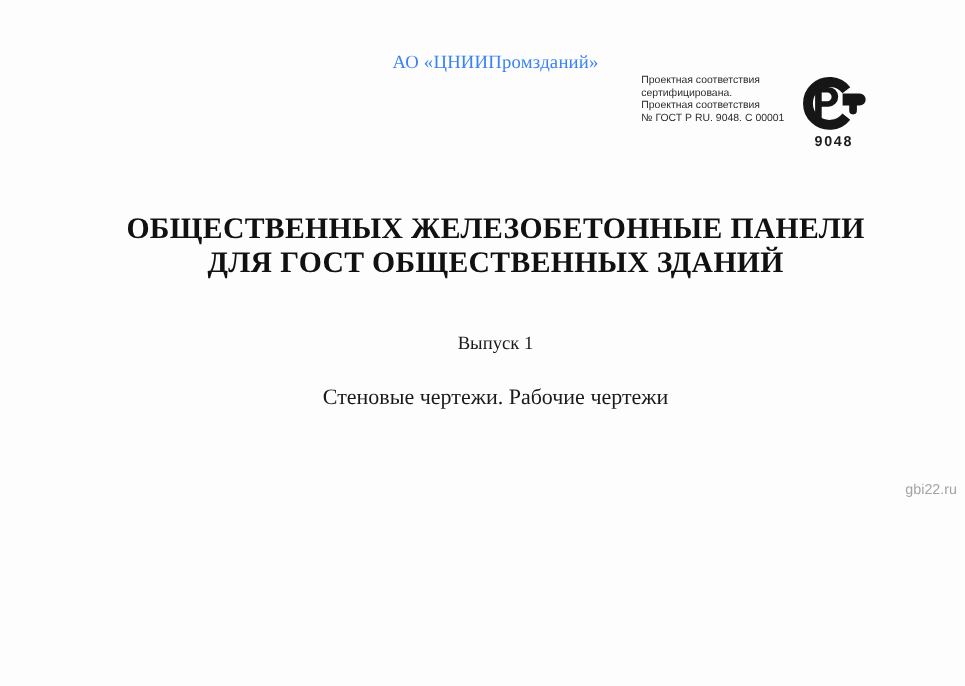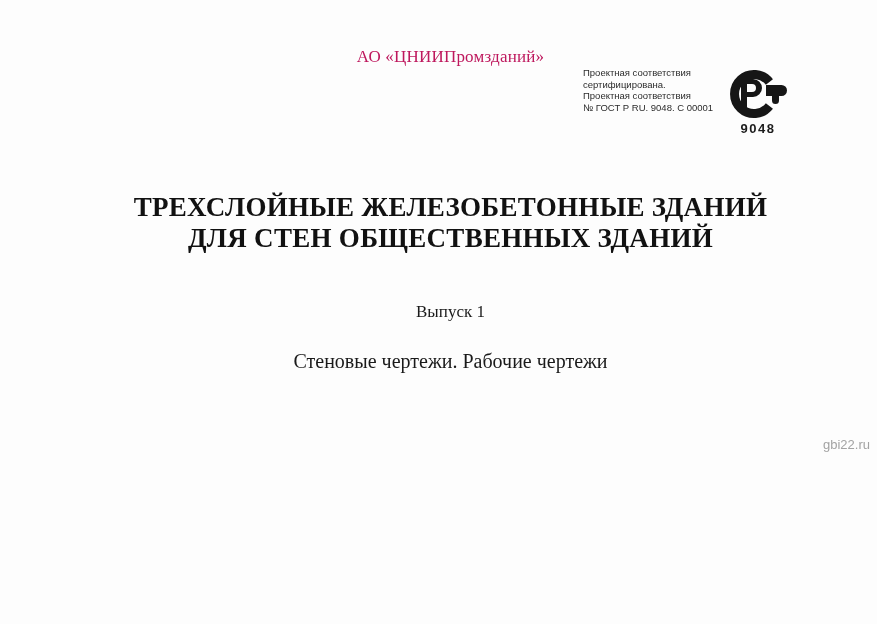--- a/index.html
+++ b/index.html
@@ -19,21 +19,21 @@
   
   .centered {
     position:absolute;
     left:24px; right:0;
     text-align:center;
   }
   .org-name {
     top:47px;
     font-size:17px;
     letter-spacing:0.2px;
-    color:#be185d;
+    color:#3b82f6;
   }
   .cert-block {
     position:absolute;
     left:583px; top:67px;
     width:140px;
     font-family:"Liberation Sans", sans-serif;
     font-size:9.5px;
     line-height:11.5px;
     color:#2b2b2b;
     text-align:left;
@@ -106,22 +106,22 @@
       <path d="M14 11 h12 a9 9 0 0 1 0 18 h-6 v12 h-6 z
                M20 16 v8 h5 a4 4 0 0 0 0 -8 z" fill="#161616" fill-rule="evenodd"></path>
 
       <path d="M39 17 h15.5 a5.5 5.5 0 0 1 0 11 h-2.5 v4.5 a3.5 3.5 0 0 1 -7 0 V28 h-6 z" fill="#161616"></path>
     </svg>
     <div class="rst-number">9048</div>
   </div>
 
 
   <div class="centered doc-title">
-    <div>ТРЕХСЛОЙНЫЕ ЖЕЛЕЗОБЕТОННЫЕ ЗДАНИЙ</div>
-    <div>ДЛЯ СТЕН ОБЩЕСТВЕННЫХ ЗДАНИЙ</div>
+    <div>ОБЩЕСТВЕННЫХ ЖЕЛЕЗОБЕТОННЫЕ ПАНЕЛИ</div>
+    <div>ДЛЯ ГОСТ ОБЩЕСТВЕННЫХ ЗДАНИЙ</div>
   </div>
 
   <div class="centered issue">Выпуск 1</div>
 
   <div class="centered subtitle">Стеновые чертежи. Рабочие чертежи</div>
 
   <div class="watermark">gbi22.ru</div>
 
 </div>
 

